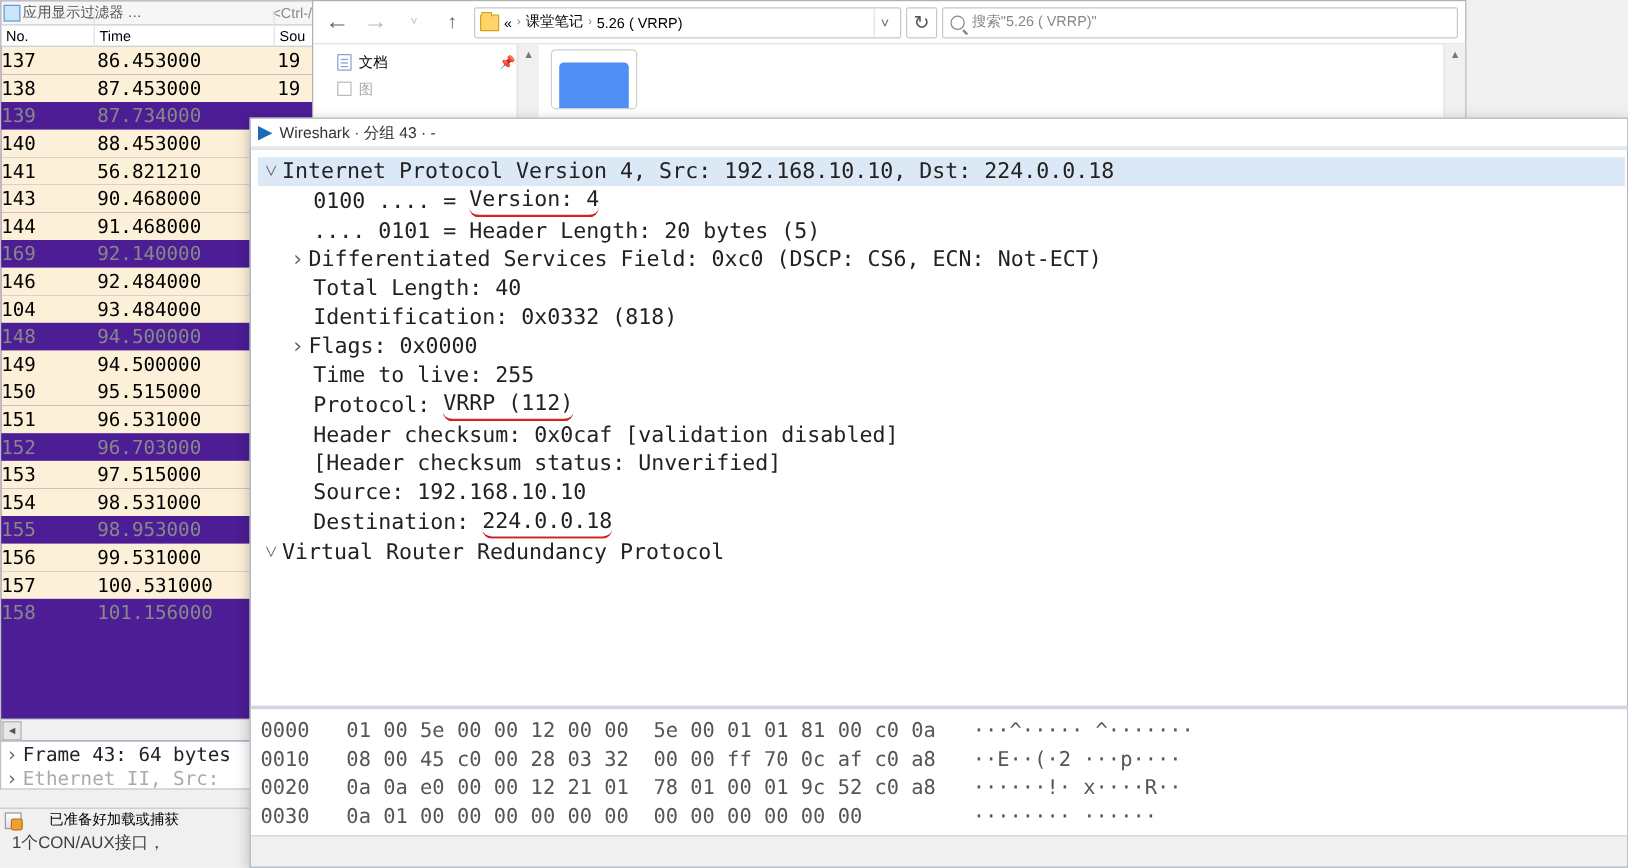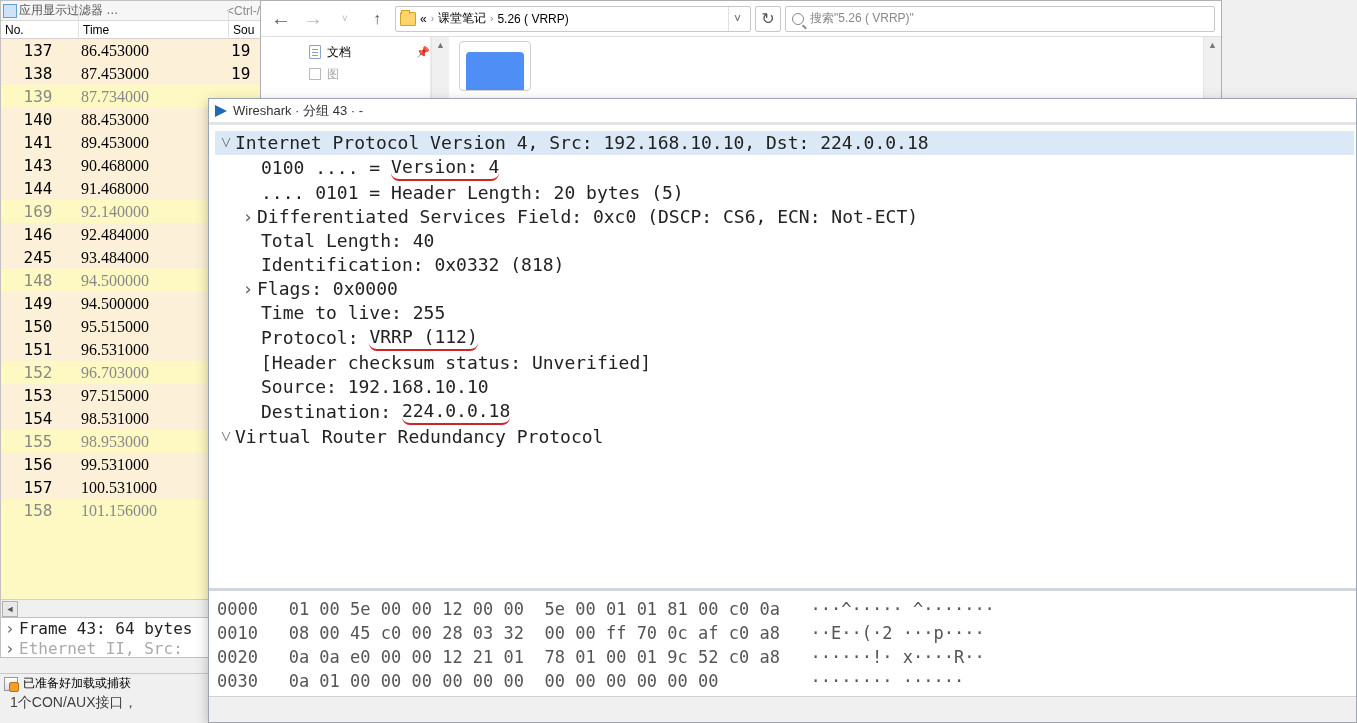--- a/index.html
+++ b/index.html
@@ -1,47 +1,47 @@
 <!DOCTYPE html>
 <html><head>
 <meta charset="utf-8">
 <style>
   * { box-sizing: border-box; margin:0; padding:0; }
   html,body { width:1357px; height:723px; font-family:"Microsoft YaHei","Segoe UI",Tahoma,sans-serif; font-size:12px; background:#f0f0f0; overflow:hidden; color:#000;}
   
   
   .packet-panel{
-    position:absolute; left:0; top:0; width:270px; height:618px; background:#fef9c3; border:1px solid #c0c0c0;
+    position:absolute; left:0; top:0; width:270px; height:618px; background:#4c1d95; border:1px solid #c0c0c0;
     display:flex; flex-direction:column;
   }
   .filter-bar{height:20px; display:flex; align-items:center; gap:2px; border-bottom:1px solid #d8d8d8; background:#f6f6f6; padding:0 2px;}
   .filter-bar .bk{width:14px;height:14px;border:1px solid #609ed6;background:#cde3f8;}
   .filter-bar .lbl{flex:1;color:#555; white-space:nowrap; overflow:hidden;}
   .filter-bar .hint{color:#888;}
   .pkt-header{height:18px;display:flex;align-items:center;background:#fff;border-bottom:1px solid #d0d0d0;}
   .pkt-header span{display:inline-block; padding:14px 4px; border-right:1px solid #e0e0e0;}
   .pkt-header .no{width:78px;} .pkt-header .time{width:150px;} .pkt-header .src{flex:1;}
   .pkt-list{flex:1; overflow:hidden;}
   .pkt-row{height:23px; display:flex; align-items:center; font-family:Consolas,monospace; font-size:16px; white-space:nowrap;}
   .pkt-row.alt{background:#fcf1d8;} 
   .pkt-row span{display:inline-block;}
-  .pkt-row .no{width:78px; text-align:center; padding-right:4px;}
-  .pkt-row .time{width:150px; padding-left:2px;font-family:Liberation Serif, serif;}
+  .pkt-row .no{width:78px; text-align:left; padding-right:4px;}
+  .pkt-row .time{width:150px; padding-left:2px;}
   .pkt-row .src{flex:1;padding-left:2px;}
   .pkt-row.dim{color:#888;}
   .scroll-x{height:18px;background:#f0f0f0;border-top:1px solid #d0d0d0;display:flex;align-items:center;}
   .scroll-x .sq{width:16px;height:16px;border:1px solid #b0b0b0;background:#e8e8e8;margin-left:1px;display:flex;align-items:center;justify-content:center;color:#555;font-size:9px;}
   
   .details-panel{
     position:absolute; left:0; top:618px; width:270px; height:40px; background:#fff; border:1px solid #c0c0c0; border-top:none; overflow:hidden;
   }
   .details-panel .row{display:flex;align-items:center;height:20px;font-family:Consolas,monospace;font-size:16px;padding-left:4px;color:#222;}
   .details-panel .chev{display:inline-block;width:14px;color:#666;}
   
-  .status-bar{position:absolute; left:0; top:673px; width:260px; height:20px; background:#f0f0f0; border-top:1px solid #c8c8c8;display:flex;align-items:center;gap:5px; padding:0 4px;}
+  .status-bar{position:absolute; left:0; top:673px; width:260px; height:20px; background:#f0f0f0; border-top:1px solid #c8c8c8;display:flex;align-items:center;gap:23px; padding:0 4px;}
   .status-bar .ico{width:14px;height:14px;border:1px solid #999;background:linear-gradient(#fff,#dde);position:relative;}
   .status-bar .ico:after{content:"";position:absolute;right:-2px;bottom:-2px;width:8px;height:8px;border-radius:2px;background:#f0a030;border:1px solid #c07010;}
   
   .extra-line{position:absolute;left:10px;top:694px;font-size:14px;color:#404040;}
   
   
   .explorer{
     position:absolute; left:260px; top:0; width:962px; height:100px; background:#fff; border:1px solid #b0b0b0;
   }
   .exp-addr{height:36px;display:flex;align-items:center;gap:4px;padding:4px 6px;border-bottom:1px solid #e0e0e0;}
@@ -54,21 +54,21 @@
   .crumb{display:flex;align-items:center;gap:2px;white-space:nowrap;}
   .crumb .sep{color:#888;font-size:10px;padding:0 2px;}
   .dd{width:18px;height:24px;display:flex;align-items:center;justify-content:center;color:#666;border-left:1px solid #e0e0e0;}
   .ref-btn{width:26px;height:26px;border:1px solid #c8c8c8;border-radius:2px;display:flex;align-items:center;justify-content:center;color:#555;font-size:16px;}
   .search-box{width:430px;height:26px;border:1px solid #c8c8c8;border-radius:2px;display:flex;align-items:center;padding:0 6px;color:#888;}
   .search-box .mag{display:inline-block;width:12px;height:12px;border:1.5px solid #888;border-radius:50%;position:relative;margin-right:6px;}
   .search-box .mag:after{content:"";position:absolute;right:-4px;bottom:-4px;width:5px;height:1.5px;background:#888;transform:rotate(45deg);}
   
   .exp-body{display:flex;height:62px;}
   .exp-side{width:170px;border-right:1px solid #eee;padding-top:4px;}
-  .side-item{height:22px;display:flex;align-items:center;padding-left:30px;gap:6px;margin-left:18px;}
+  .side-item{height:22px;display:flex;align-items:center;padding-left:20px;gap:6px;}
   .pin{color:#888;font-size:11px;}
   .exp-side-scroll{width:18px;background:#f0f0f0;border-left:1px solid #e4e4e4;display:flex;flex-direction:column;}
   .exp-side-scroll .arr{height:16px;display:flex;align-items:center;justify-content:center;color:#777;font-size:9px;}
   .exp-side-scroll .track{flex:1;}
   .exp-content{flex:1;display:flex;align-items:flex-start;padding:4px 10px;}
   .thumb{width:72px;height:50px;background:#fff;border:1px solid #d0d0d0;border-radius:4px;position:relative;overflow:hidden;}
   .thumb .inner{position:absolute;left:6px;top:10px;right:6px;bottom:0;background:#4f8ef5;border-radius:4px 4px 0 0;}
   .exp-main-scroll{width:18px;background:#f0f0f0;border-left:1px solid #e4e4e4;display:flex;flex-direction:column;}
   .exp-main-scroll .arr{height:16px;display:flex;align-items:center;justify-content:center;color:#777;font-size:9px;}
   
@@ -121,21 +121,21 @@
         <span class="time">87.734000</span>
         <span class="src"></span>
       </div>
       <div class="pkt-row alt">
         <span class="no">140</span>
         <span class="time">88.453000</span>
         <span class="src"></span>
       </div>
       <div class="pkt-row alt">
         <span class="no">141</span>
-        <span class="time">89.453000</span>
+        <span class="time">56.821210</span>
         <span class="src"></span>
       </div>
       <div class="pkt-row alt">
         <span class="no">143</span>
         <span class="time">90.468000</span>
         <span class="src"></span>
       </div>
       <div class="pkt-row alt">
         <span class="no">144</span>
         <span class="time">91.468000</span>
@@ -145,21 +145,21 @@
         <span class="no">169</span>
         <span class="time">92.140000</span>
         <span class="src"></span>
       </div>
       <div class="pkt-row alt">
         <span class="no">146</span>
         <span class="time">92.484000</span>
         <span class="src"></span>
       </div>
       <div class="pkt-row alt">
-        <span class="no">245</span>
+        <span class="no">104</span>
         <span class="time">93.484000</span>
         <span class="src"></span>
       </div>
       <div class="pkt-row dim">
         <span class="no">148</span>
         <span class="time">94.500000</span>
         <span class="src"></span>
       </div>
       <div class="pkt-row alt">
         <span class="no">149</span>
@@ -296,20 +296,21 @@
   <div class="ws-body">
     <div class="tree-row sel"><span class="tog">˅</span><span>Internet Protocol Version 4, Src: 192.168.10.10, Dst: 224.0.0.18</span></div>
     <div class="tree-row"><span class="pad2"></span><span>0100 .... = </span><span class="underline-red">Version: 4</span></div>
     <div class="tree-row"><span class="pad2"></span><span>.... 0101 = Header Length: 20 bytes (5)</span></div>
     <div class="tree-row"><span class="pad1"></span><span class="tog">›</span><span>Differentiated Services Field: 0xc0 (DSCP: CS6, ECN: Not-ECT)</span></div>
     <div class="tree-row"><span class="pad2"></span><span>Total Length: 40</span></div>
     <div class="tree-row"><span class="pad2"></span><span>Identification: 0x0332 (818)</span></div>
     <div class="tree-row"><span class="pad1"></span><span class="tog">›</span><span>Flags: 0x0000</span></div>
     <div class="tree-row"><span class="pad2"></span><span>Time to live: 255</span></div>
     <div class="tree-row"><span class="pad2"></span><span>Protocol: </span><span class="underline-red">VRRP (112)</span></div>
+    <div class="tree-row"><span class="pad2"></span><span>Header checksum: 0x0caf [validation disabled]</span></div>
     <div class="tree-row"><span class="pad2"></span><span>[Header checksum status: Unverified]</span></div>
     <div class="tree-row"><span class="pad2"></span><span>Source: 192.168.10.10</span></div>
     <div class="tree-row"><span class="pad2"></span><span>Destination: </span><span class="underline-red">224.0.0.18</span></div>
     <div class="tree-row"><span class="tog">˅</span><span>Virtual Router Redundancy Protocol</span></div>
   </div>
   <div class="hex-pane" id="hex-pane">
       <div class="hex-row">0000   01 00 5e 00 00 12 00 00  5e 00 01 01 81 00 c0 0a   ···^····· ^·······</div>
       <div class="hex-row">0010   08 00 45 c0 00 28 03 32  00 00 ff 70 0c af c0 a8   ··E··(·2 ···p····</div>
       <div class="hex-row">0020   0a 0a e0 00 00 12 21 01  78 01 00 01 9c 52 c0 a8   ······!· x····R··</div>
       <div class="hex-row">0030   0a 01 00 00 00 00 00 00  00 00 00 00 00 00         ········ ······  </div>

